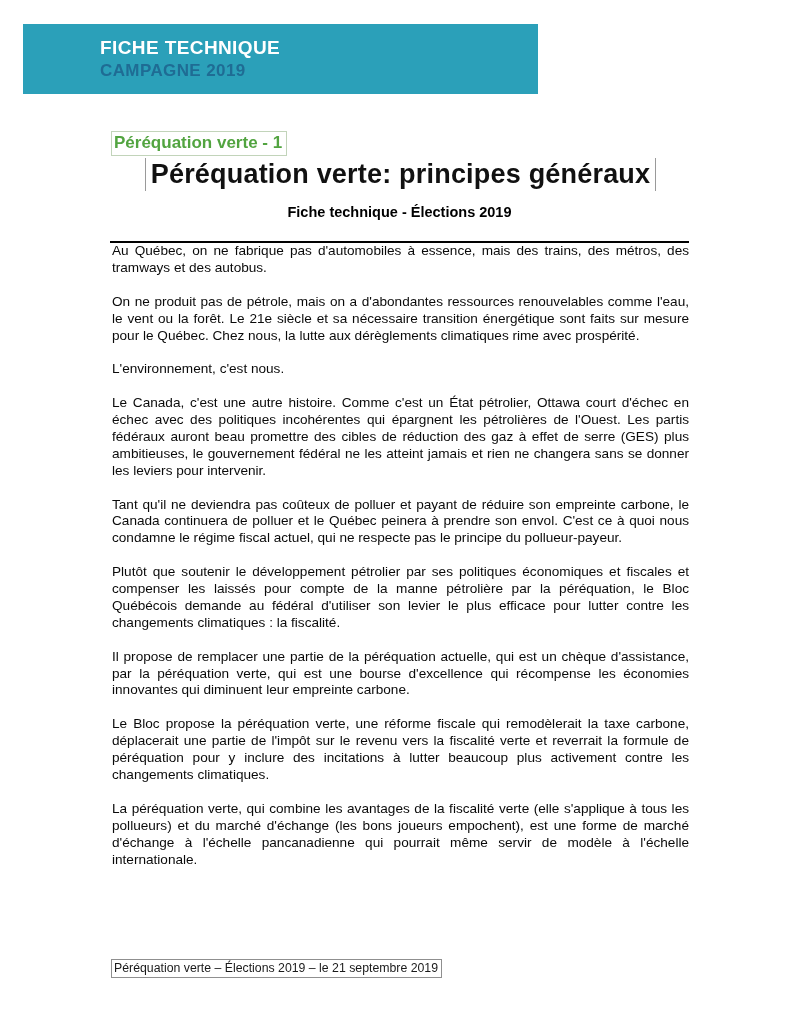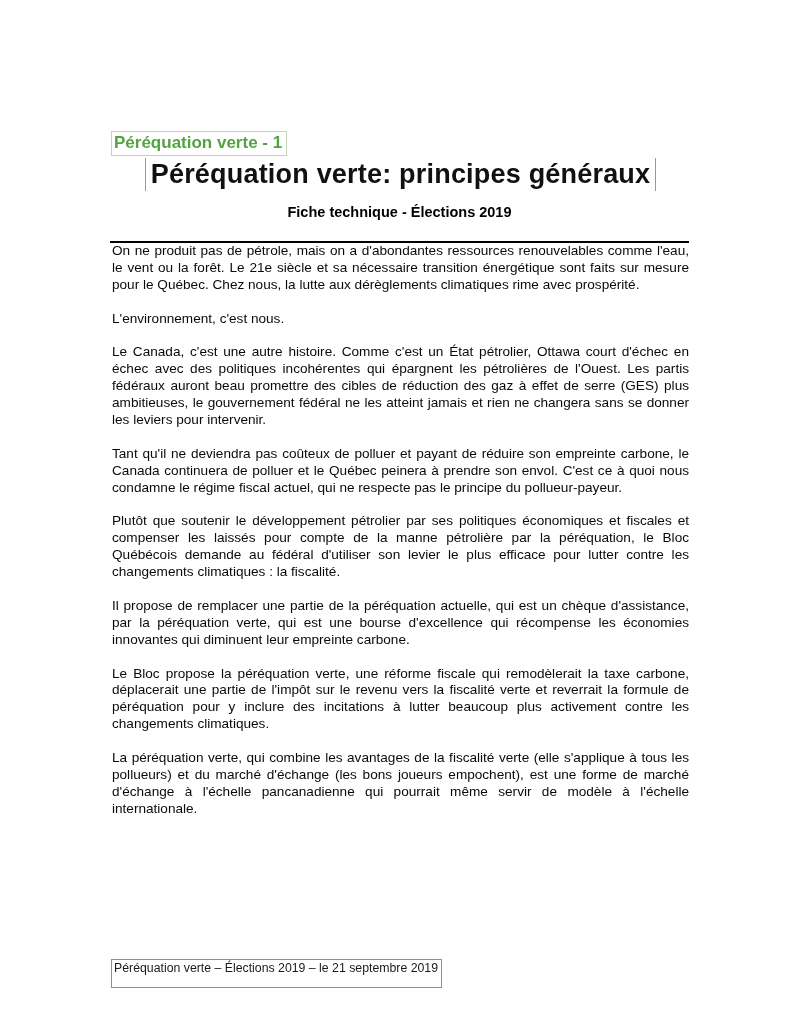--- a/index.html
+++ b/index.html
@@ -46,41 +46,46 @@
   
   .body-text {
     position:absolute; left:112px; top:243px; width:577px;
     font-size:13.6px; line-height:16.9px; text-align:justify;
   }
   .body-text p { margin:0 0 16.9px 0; }
   
   .footer-row { position:absolute; left:111px; top:958px; }
   .footer-box {
     display:inline-block; font-size:12.3px; color:#1a1a1a;
-    border:1px solid #8f8f8f; padding:1px 3px 12px 2px;
+    border:1px solid #8f8f8f; padding:1px 3px 2px 2px;
   }
 </style>
 </head>
 <body>
 
 <div class="page">
 
+  <div class="band-teal">
+    <div class="band-title">FICHE TECHNIQUE</div>
+    <div class="band-subtitle">CAMPAGNE 2019</div>
+  </div>
 
 
   <div class="tag">Péréquation verte - 1</div>
 
   <div class="doc-title-row">
     <span class="doc-title">Péréquation verte: principes généraux</span>
   </div>
 
   <div class="doc-subtitle-row">
     <span class="doc-subtitle">Fiche technique - Élections 2019</span>
   </div>
 
   <div class="body-text">
+    <p>Au Québec, on ne fabrique pas d'automobiles à essence, mais des trains, des métros, des tramways et des autobus.</p>
     <p>On ne produit pas de pétrole, mais on a d'abondantes ressources renouvelables comme l'eau, le vent ou la forêt. Le 21e siècle et sa nécessaire transition énergétique sont faits sur mesure pour le Québec. Chez nous, la lutte aux dérèglements climatiques rime avec prospérité.</p>
     <p>L'environnement, c'est nous.</p>
     <p>Le Canada, c'est une autre histoire. Comme c'est un État pétrolier, Ottawa court d'échec en échec avec des politiques incohérentes qui épargnent les pétrolières de l'Ouest. Les partis fédéraux auront beau promettre des cibles de réduction des gaz à effet de serre (GES) plus ambitieuses, le gouvernement fédéral ne les atteint jamais et rien ne changera sans se donner les leviers pour intervenir.</p>
     <p>Tant qu'il ne deviendra pas coûteux de polluer et payant de réduire son empreinte carbone, le Canada continuera de polluer et le Québec peinera à prendre son envol. C'est ce à quoi nous condamne le régime fiscal actuel, qui ne respecte pas le principe du pollueur-payeur.</p>
     <p>Plutôt que soutenir le développement pétrolier par ses politiques économiques et fiscales et compenser les laissés pour compte de la manne pétrolière par la péréquation, le Bloc Québécois demande au fédéral d'utiliser son levier le plus efficace pour lutter contre les changements climatiques : la fiscalité.</p>
     <p>Il propose de remplacer une partie de la péréquation actuelle, qui est un chèque d'assistance, par la péréquation verte, qui est une bourse d'excellence qui récompense les économies innovantes qui diminuent leur empreinte carbone.</p>
     <p>Le Bloc propose la péréquation verte, une réforme fiscale qui remodèlerait la taxe carbone, déplacerait une partie de l'impôt sur le revenu vers la fiscalité verte et reverrait la formule de péréquation pour y inclure des incitations à lutter beaucoup plus activement contre les changements climatiques.</p>
     <p>La péréquation verte, qui combine les avantages de la fiscalité verte (elle s'applique à tous les pollueurs) et du marché d'échange (les bons joueurs empochent), est une forme de marché d'échange à l'échelle pancanadienne qui pourrait même servir de modèle à l'échelle internationale.</p>
   </div>
 

